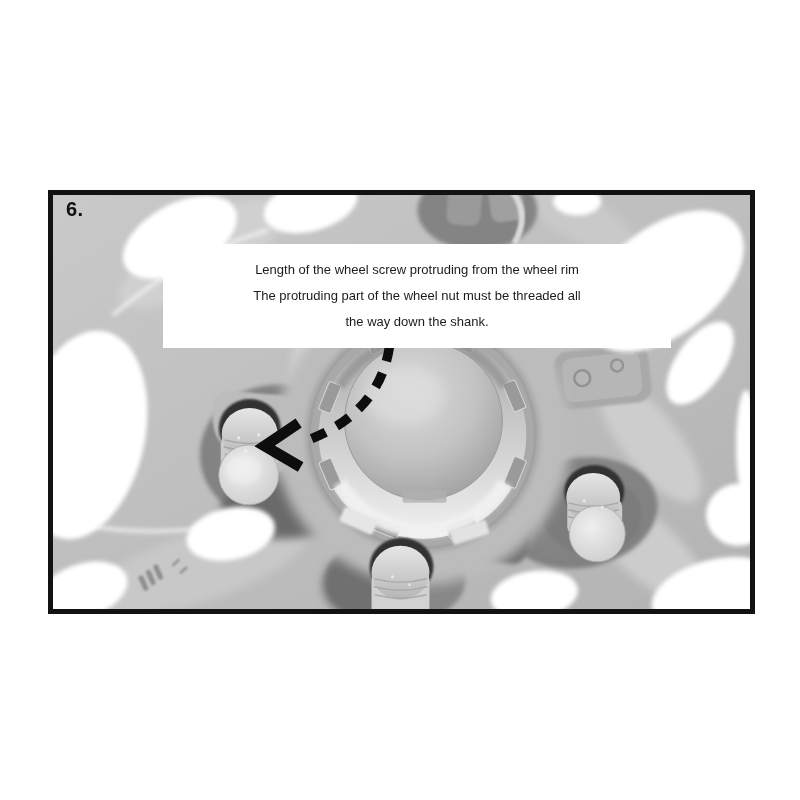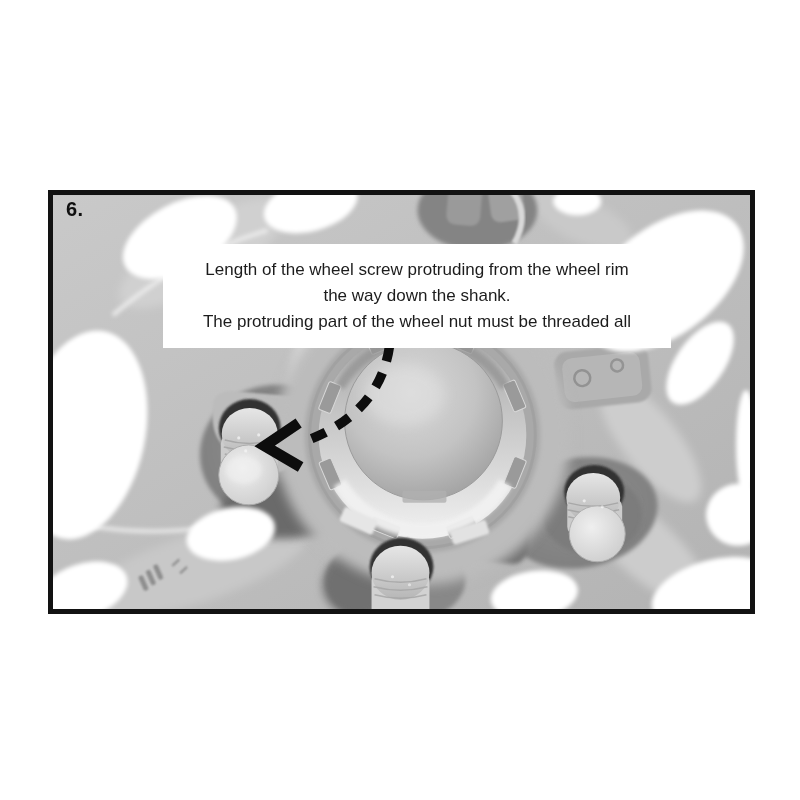--- a/index.html
+++ b/index.html
@@ -12,21 +12,21 @@
     border:5px solid #121212;overflow:hidden;background:#bfbfbf;
   }
   .frame svg{position:absolute;left:0;top:0;display:block;}
   .step{
     position:absolute;left:13px;top:3px;font-size:20px;font-weight:700;
     color:#101010;letter-spacing:.5px;
   }
   .callout{
     position:absolute;left:110px;top:49px;width:508px;height:104px;
     background:#ffffff;display:flex;flex-direction:column;justify-content:center;
-    align-items:center;text-align:center;color:#1c1c1c;font-size:17px;line-height:26px;
+    align-items:center;text-align:center;color:#1c1c1c;font-size:13px;line-height:26px;
   }
   .callout span{white-space:nowrap;}
 </style>
 </head>
 <body>
 
 <div class="frame">
 
   <svg width="697" height="414" viewBox="0 0 698 414">
     <defs>
@@ -192,16 +192,16 @@
     <g>
       <path d="M 337,151 C 331,193 305,228 250,247" stroke="#0d0d0d" stroke-width="9.5" fill="none" stroke-dasharray="15.5 12.5" stroke-linecap="butt"></path>
       <path d="M 246,228 L 212,251 L 248,272" stroke="#0d0d0d" stroke-width="11" fill="none" stroke-linejoin="miter" stroke-linecap="butt"></path>
     </g>
   </svg>
 
   <div class="step">6.</div>
 
   <div class="callout">
     <span>Length of the wheel screw protruding from the wheel rim</span>
+    <span>The protruding part of the wheel nut must be threaded all</span>
     <span>the way down the shank.</span>
-    <span>The protruding part of the wheel nut must be threaded all</span>
   </div>
 </div>
 
 </body></html>

